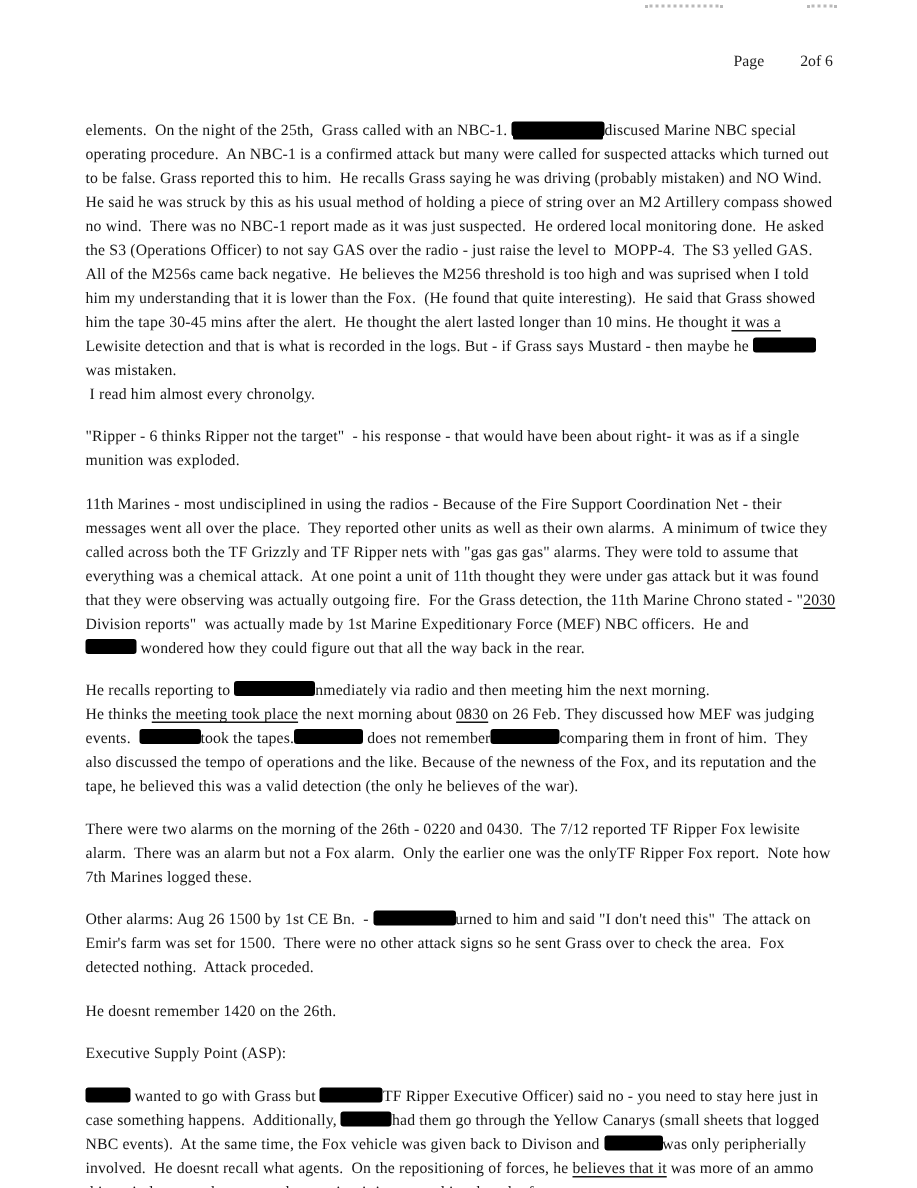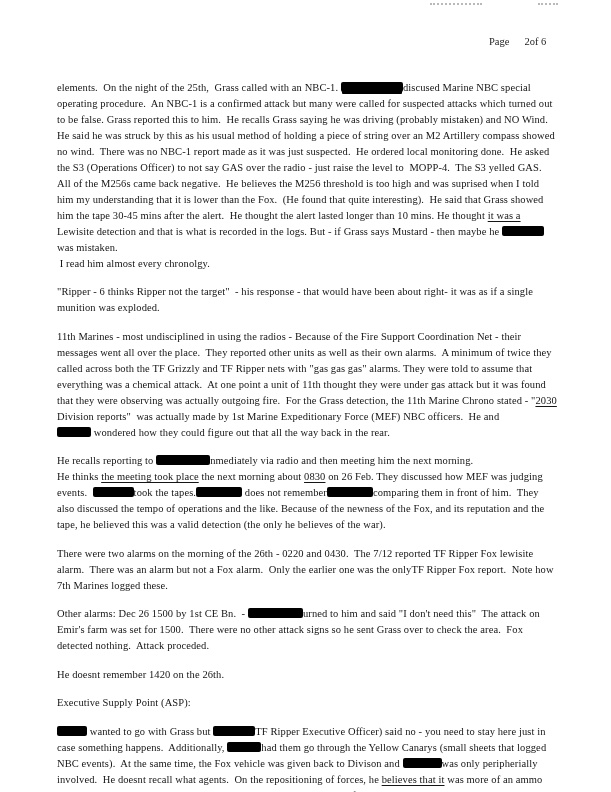--- a/index.html
+++ b/index.html
@@ -9,21 +9,21 @@
     position:relative;
     overflow:hidden;
     font-family:"Liberation Serif", serif;
   }
   .scan-artifact{position:absolute;border-top:2px dotted #b9b9b9;height:0;}
   .artifact-1{left:430px;top:3px;width:52px;}
   .artifact-2{left:538px;top:3px;width:20px;}
   .page-number{
     position:absolute;top:36px;left:489px;
     font-size:10.5px;color:#1e1e1e;
-    display:flex;gap:15px;white-space:nowrap;
+    display:flex;gap:24px;white-space:nowrap;
   }
   .content{
     position:absolute;left:57px;top:80px;width:501px;
     font-size:10.5px;line-height:16px;color:#151515;
     letter-spacing:0.1px;
   }
   .content p{margin:0 0 12.45px 0;white-space:pre-wrap;}
   .redact{
     display:inline-block;height:10px;background:#000;
     border-radius:2px;vertical-align:-1px;
@@ -41,17 +41,17 @@
   <span>Page</span>
   <span>2of 6</span>
 </div>
 
 <div class="content">
   <p><span>elements.  On the night of the 25th,  Grass called with an NBC-1. </span><span class="redact redact-u" style="width: 62px; background: rgb(0, 0, 0);"></span><span>discused Marine NBC special operating procedure.  An NBC-1 is a confirmed attack but many were called for suspected attacks which turned out to be false. Grass reported this to him.  He recalls Grass saying he was driving (probably mistaken) and NO Wind.  He said he was struck by this as his usual method of holding a piece of string over an M2 Artillery compass showed no wind.  There was no NBC-1 report made as it was just suspected.  He ordered local monitoring done.  He asked the S3 (Operations Officer) to not say GAS over the radio - just raise the level to  MOPP-4.  The S3 yelled GAS.  All of the M256s came back negative.  He believes the M256 threshold is too high and was suprised when I told him my understanding that it is lower than the Fox.  (He found that quite interesting).  He said that Grass showed him the tape 30-45 mins after the alert.  He thought the alert lasted longer than 10 mins. He thought </span><span class="u">it was a</span><span> Lewisite detection and that is what is recorded in the logs. But - if Grass says Mustard - then maybe he </span><span class="redact" style="width: 42px; background: rgb(0, 0, 0);"></span><span> was mistaken.</span><br><span> I read him almost every chronolgy.</span></p>
   <p><span>"Ripper - 6 thinks Ripper not the target"  - his response - that would have been about right- it was as if a single munition was exploded.</span></p>
   <p><span>11th Marines - most undisciplined in using the radios - Because of the Fire Support Coordination Net - their messages went all over the place.  They reported other units as well as their own alarms.  A minimum of twice they called across both the TF Grizzly and TF Ripper nets with "gas gas gas" alarms. They were told to assume that everything was a chemical attack.  At one point a unit of 11th thought they were under gas attack but it was found that they were observing was actually outgoing fire.  For the Grass detection, the 11th Marine Chrono stated - "</span><span class="u">2030</span><span> Division reports"  was actually made by 1st Marine Expeditionary Force (MEF) NBC officers.  He and</span><br><span class="redact" style="width: 34px; background: rgb(0, 0, 0);"></span><span> wondered how they could figure out that all the way back in the rear.</span></p>
   <p><span>He recalls reporting to </span><span class="redact" style="width: 54px; background: rgb(0, 0, 0);"></span><span>nmediately via radio and then meeting him the next morning.</span><br><span>He thinks </span><span class="u">the meeting took place</span><span> the next morning about </span><span class="u">0830</span><span> on 26 Feb. They discussed how MEF was judging events.  </span><span class="redact" style="width: 41px; background: rgb(0, 0, 0);"></span><span>took the tapes.</span><span class="redact" style="width: 46px; background: rgb(0, 0, 0);"></span><span> does not remember</span><span class="redact" style="width: 46px; background: rgb(0, 0, 0);"></span><span>comparing them in front of him.  They also discussed the tempo of operations and the like. Because of the newness of the Fox, and its reputation and the tape, he believed this was a valid detection (the only he believes of the war).</span></p>
   <p><span>There were two alarms on the morning of the 26th - 0220 and 0430.  The 7/12 reported TF Ripper Fox lewisite alarm.  There was an alarm but not a Fox alarm.  Only the earlier one was the onlyTF Ripper Fox report.  Note how 7th Marines logged these.</span></p>
-  <p><span>Other alarms: Dec 26 1500 by 1st CE Bn.  - </span><span class="redact" style="width: 55px; background: rgb(0, 0, 0);"></span><span>urned to him and said "I don't need this"  The attack on Emir's farm was set for 1500.  There were no other attack signs so he sent Grass over to check the area.  Fox detected nothing.  Attack proceded.</span></p>
+  <p><span>Other alarms: Aug 26 1500 by 1st CE Bn.  - </span><span class="redact" style="width: 55px; background: rgb(0, 0, 0);"></span><span>urned to him and said "I don't need this"  The attack on Emir's farm was set for 1500.  There were no other attack signs so he sent Grass over to check the area.  Fox detected nothing.  Attack proceded.</span></p>
   <p><span>He doesnt remember 1420 on the 26th.</span></p>
   <p><span>Executive Supply Point (ASP):</span><br></p>
   <p><span class="redact" style="width: 30px; background: rgb(0, 0, 0);"></span><span> wanted to go with Grass but </span><span class="redact" style="width: 42px; background: rgb(0, 0, 0);"></span><span>TF Ripper Executive Officer) said no - you need to stay here just in case something happens.  Additionally, </span><span class="redact" style="width: 34px; background: rgb(0, 0, 0);"></span><span>had them go through the Yellow Canarys (small sheets that logged NBC events).  At the same time, the Fox vehicle was given back to Divison and </span><span class="redact" style="width: 39px; background: rgb(0, 0, 0);"></span><span>was only peripherially involved.  He doesnt recall what agents.  On the repositioning of forces, he </span><span class="u">believes that it</span><span> was more of an ammo thing - it doesnt make sense to have units sitting around in a bunch of ammo.</span></p>
 </div>
 
 </body></html>

